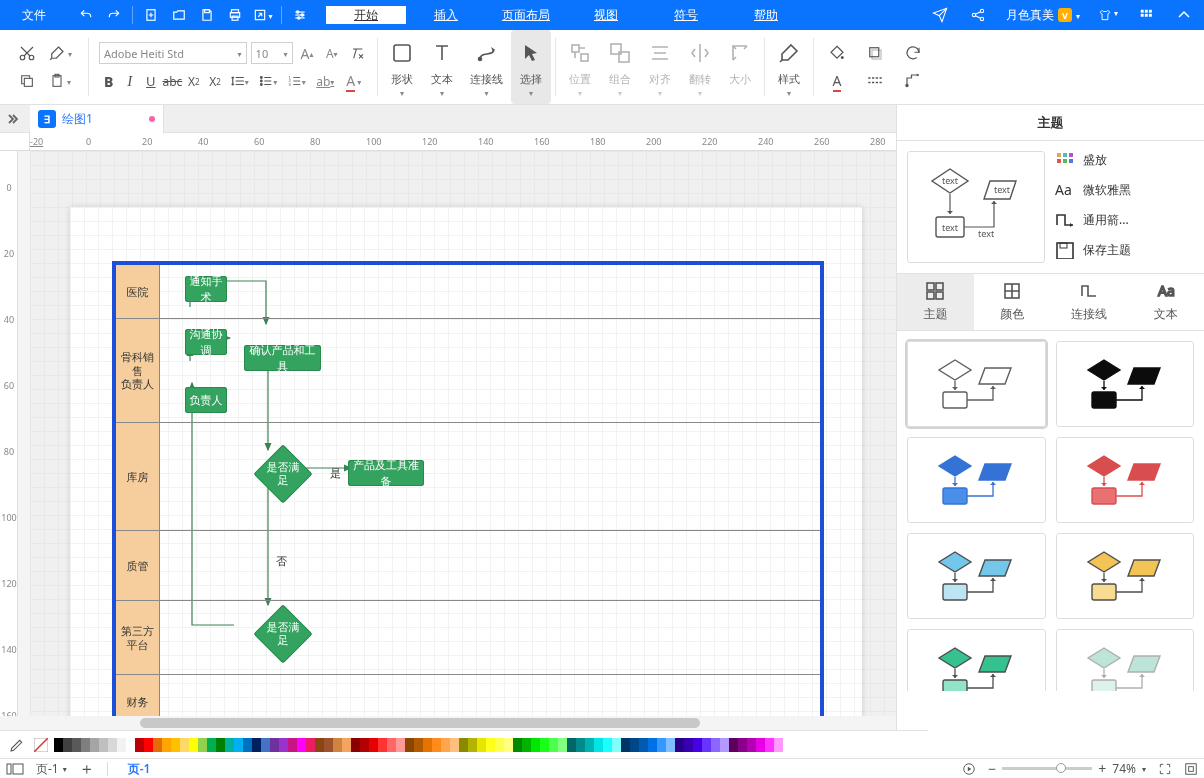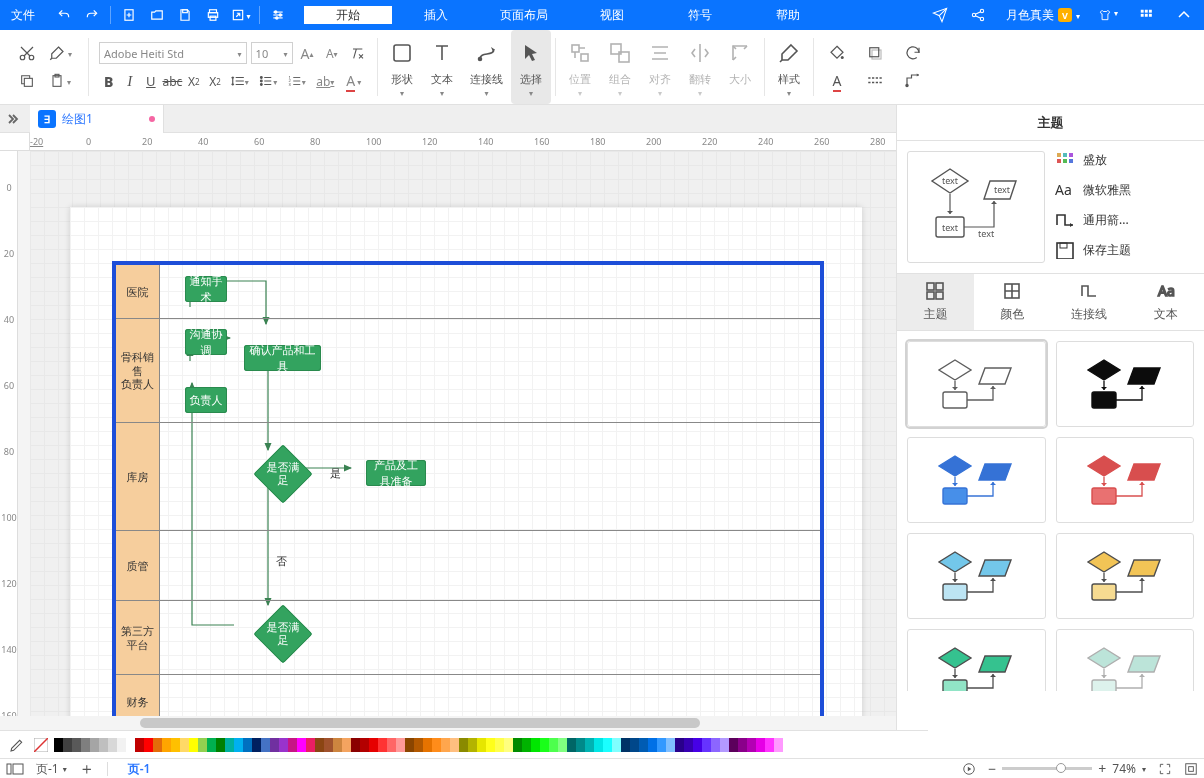--- a/index.html
+++ b/index.html
@@ -5,26 +5,26 @@
   :root { --blue:#0a74ff; --blue2:#1e86ff; --gray:#4d4d4d; --light:#f7f7f7;
           --panel-border:#e1e1e1; --green:#33a35f; --orange:#f6ce9d;
           --sel:#2c77ff; }
   * { box-sizing:border-box; font-family:"Microsoft YaHei","Noto Sans",Arial,sans-serif; }
   body { margin:0; width:1204px; height:778px; overflow:hidden; background:#fff; font-size:12px; color:#333; }
   svg { display:block; }
 
   
   #menubar { height:30px; background:var(--blue); display:flex; align-items:stretch; color:#fff; }
   #menubar .left { display:flex; align-items:center; }
-  #menubar .m-label { padding:0 11px; display:flex; align-items:center; cursor:pointer; }
+  #menubar .m-label { padding:0 22px; display:flex; align-items:center; cursor:pointer; }
   #menubar .qa { display:flex; align-items:center; gap:0; padding:0 4px; }
   #menubar .qa-btn { width:28px; height:30px; display:flex; align-items:center; justify-content:center; cursor:pointer; }
   #menubar .qa-sep { width:1px; height:18px; background:rgba(255,255,255,.35); margin:0 4px; }
   #menubar .tabs { display:flex; align-items:stretch; margin-left:8px; }
-  #menubar .mtab { width:88px; display:flex; align-items:center; justify-content:center; cursor:pointer; }
+  #menubar .mtab { width:80px; display:flex; align-items:center; justify-content:center; cursor:pointer;text-decoration:underline; }
   #menubar .mtab.active { background:#fff; color:#333; }
   #menubar .right { margin-left:auto; display:flex; align-items:center; gap:18px; padding-right:10px; }
   #menubar .r-btn { width:20px; display:flex; justify-content:center; cursor:pointer; }
   .user { display:flex; align-items:center; gap:4px; }
   .user .vip { width:14px;height:14px;border-radius:3px;background:#ffb000;display:flex;align-items:center;justify-content:center;font-size:9px;font-weight:700;color:#fff;}
   
   
   #ribbon { height:75px; background:#fff; border-bottom:1px solid var(--panel-border); position:relative;
             display:flex; align-items:stretch; padding:0 8px; }
   .rgroup { display:flex; flex-direction:column; justify-content:center; gap:4px; padding:4px 6px; }
@@ -584,21 +584,21 @@
           </div>
         </div>
         <div class="lane" style="height:108px">
           <div class="head">库房</div>
           <div class="body">
             <div class="diamond" style="left:90px;top:30px;width:42px;height:42px">
               <div></div>
                 <span>是否满足</span>
               </div>
             <div class="edge-label" style="left:158px;top:42px">是</div>
-            <div class="node" style="left:194px;top:37px;width:60px;height:26px">产品及工具准备</div>
+            <div class="node" style="left:176px;top:37px;width:76px;height:26px">产品及工具准备</div>
           </div>
         </div>
         <div class="lane" style="height:70px">
           <div class="head">质管</div>
           <div class="body">
             <div class="edge-label" style="left:104px;top:22px">否</div>
           </div>
         </div>
         <div class="lane" style="height:74px">
           <div class="head" style="white-space:pre-line">第三方

